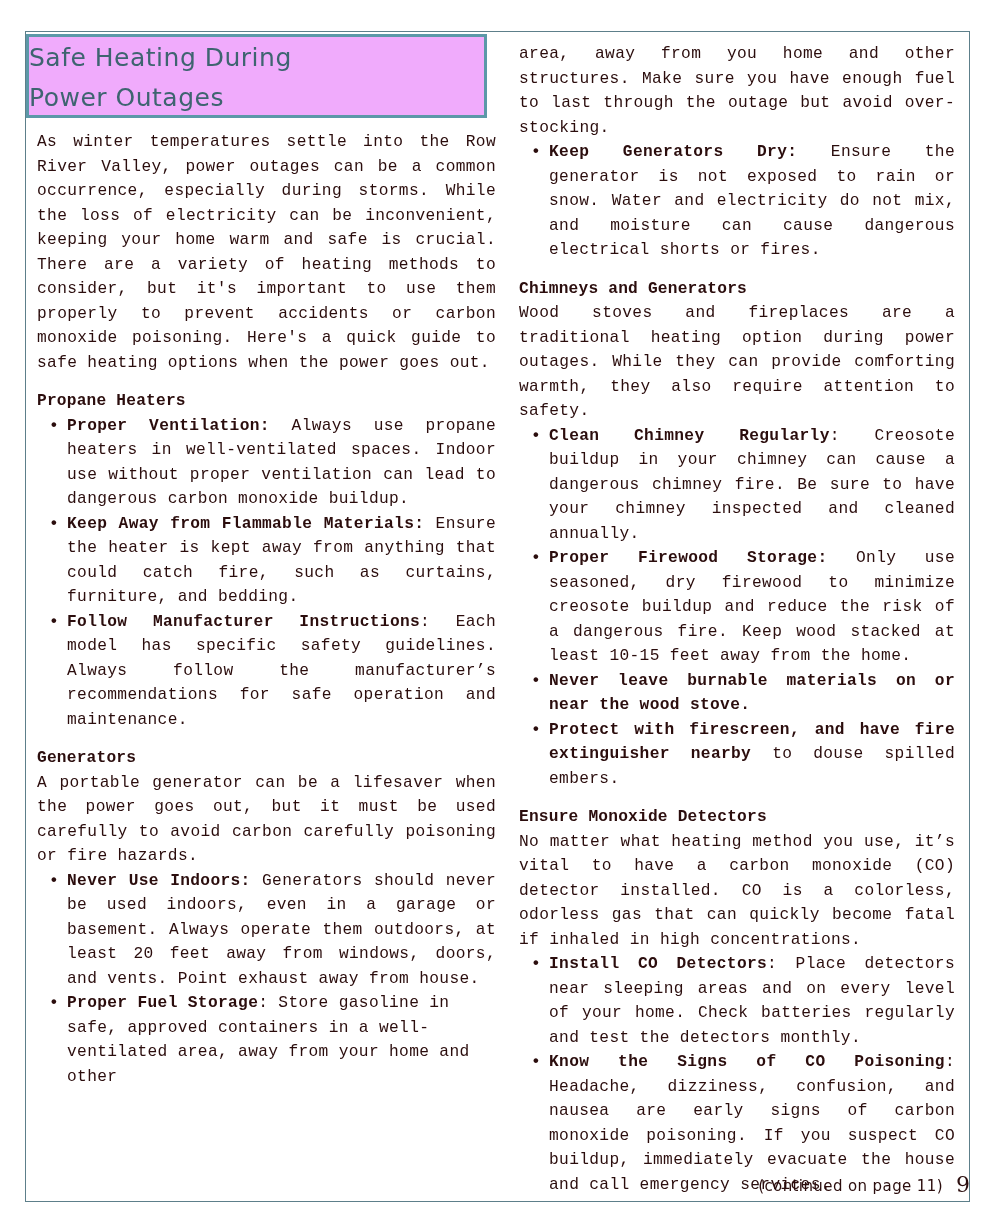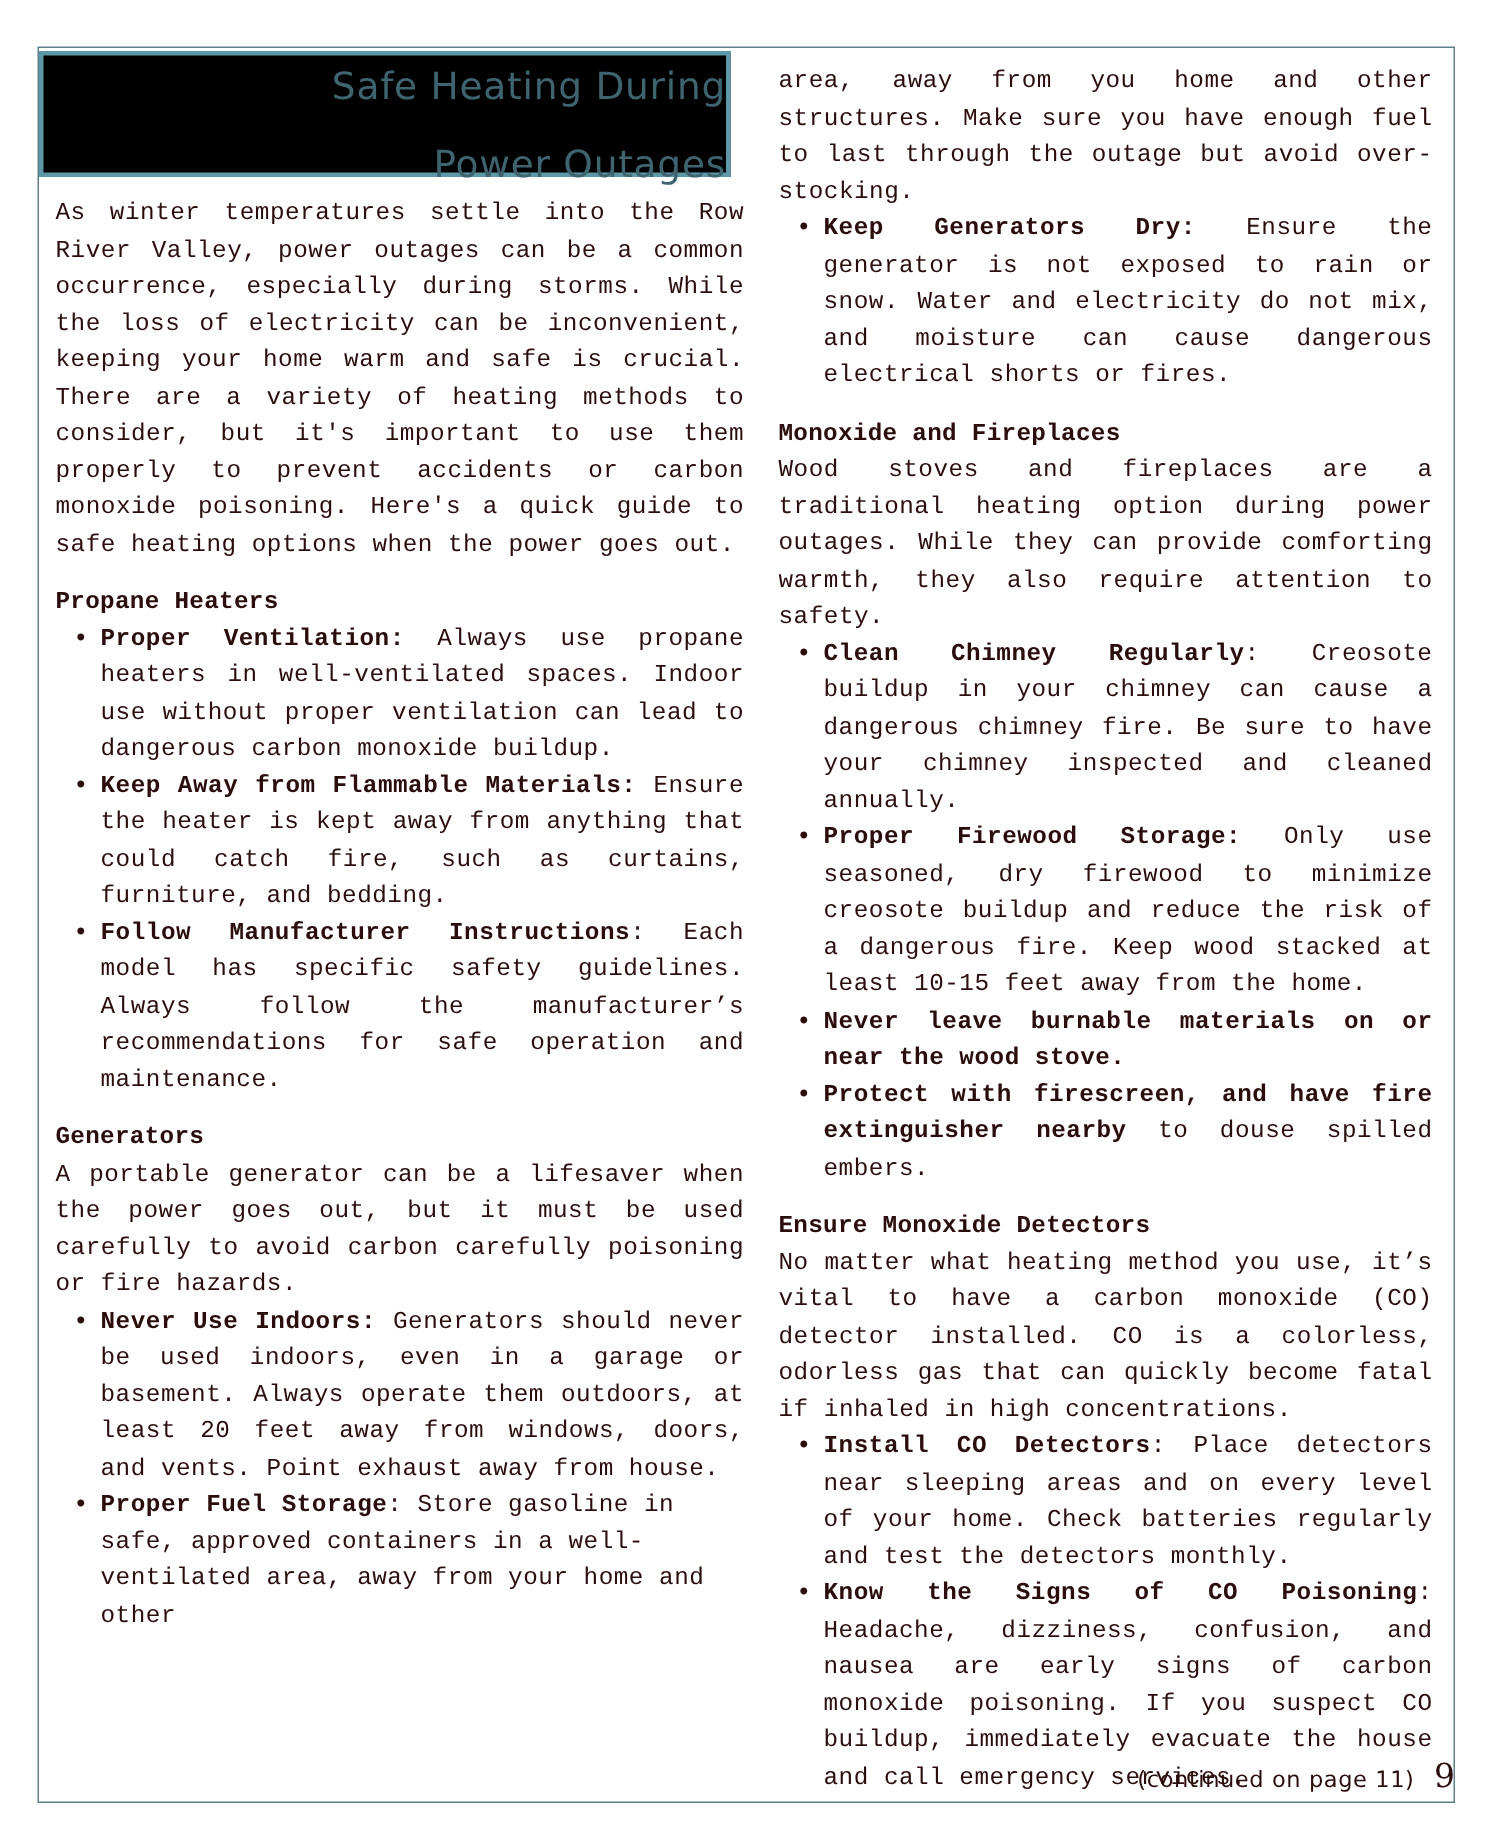--- a/index.html
+++ b/index.html
@@ -1,22 +1,22 @@
 <!DOCTYPE html>
 <html><head>
 <meta charset="utf-8">
 <style>
   html, body { margin: 0; padding: 0; background: #ffffff; }
   body { width: 1000px; height: 1214px; position: relative; overflow: hidden;
          font-family: "DejaVu Sans", sans-serif; color: #2b0d0d; }
   .frame { position: absolute; left: 25px; top: 31px; width: 945px; height: 1171px;
            border: 1.5px solid #5d7f8a; box-sizing: border-box; }
   .title-box { position: absolute; left: 26px; top: 34px; width: 461px; height: 84px;
-               background: #000000; border: 3px solid #5c98a8; box-sizing: border-box;
-               text-align: right; }
+               background: #f0abfc; border: 3px solid #5c98a8; box-sizing: border-box;
+               text-align: left; }
   .title-box .t { font-family: "DejaVu Sans", sans-serif; font-size: 25px; color: #3e6470;
                   line-height: 36px; letter-spacing: 0.5px; margin-top: 3px; }
   .col { position: absolute; font-size: 16.2px; line-height: 24.5px; text-align: justify;
          letter-spacing: 0.35px; font-family: Liberation Mono, monospace; }
   .col-left { left: 37px; top: 130px; width: 459px; }
   .col-right { left: 519px; top: 42px; width: 436px; }
   p { margin: 0; }
   h3 { margin: 0; font-size: 16.2px; font-weight: bold; line-height: 24.5px; letter-spacing: 0.2px; }
   .gap { height: 14px; }
   ul { margin: 0; padding: 0 0 0 30px; list-style: none; }
@@ -27,21 +27,21 @@
   .pagenum { position: absolute; left: 956px; top: 1172px; font-family: "DejaVu Serif", serif;
              font-size: 22px; color: #2b0d0d; }
 </style>
 </head>
 <body>
 
 <div class="frame"></div>
 
 <div class="title-box">
   <div class="t">Safe Heating During</div>
-  <div class="t" style="margin-top:16px">Power Outages</div>
+  <div class="t" style="margin-top:4px">Power Outages</div>
 </div>
 
 <div class="col col-left">
   <p>As winter temperatures settle into the Row River Valley, power outages can be a common occurrence, especially during storms. While the loss of electricity can be inconvenient, keeping your home warm and safe is crucial. There are a variety of heating methods to consider, but it's important to use them properly to prevent accidents or carbon monoxide poisoning. Here's a quick guide to safe heating options when the power goes out.</p>
   <div class="gap"></div>
 
   <h3>Propane Heaters</h3>
   <ul>
     <li><span class="bullet">•</span><b>Proper Ventilation:</b><span> Always use propane heaters in well-ventilated spaces. Indoor use without proper ventilation can lead to dangerous carbon monoxide buildup.</span></li>
     <li><span class="bullet">•</span><b>Keep Away from Flammable Materials:</b><span> Ensure the heater is kept away from anything that could catch fire, such as curtains, furniture, and bedding.</span></li>
@@ -57,21 +57,21 @@
   </ul>
 </div>
 
 <div class="col col-right">
   <p> area, away from you home and other structures. Make sure you have enough fuel to last through the outage but avoid over-stocking.</p>
   <ul>
     <li><span class="bullet">•</span><b>Keep Generators Dry:</b><span> Ensure the generator is not exposed to rain or snow. Water and electricity do not mix, and moisture can cause dangerous electrical shorts or fires.</span></li>
   </ul>
   <div class="gap"></div>
 
-  <h3>Monoxide and Fireplaces</h3>
+  <h3>Chimneys and Generators</h3>
   <p>Wood stoves and fireplaces are a traditional heating option during power outages. While they can provide comforting warmth, they also require attention to safety.</p>
   <ul>
     <li><span class="bullet">•</span><b>Clean Chimney Regularly</b><span>: Creosote buildup in your chimney can cause a dangerous chimney fire. Be sure to have your chimney inspected and cleaned annually.</span></li>
     <li><span class="bullet">•</span><b>Proper Firewood Storage:</b><span> Only use seasoned, dry firewood to minimize creosote buildup and reduce the risk of a dangerous fire. Keep wood stacked at least 10-15 feet away from the home.</span></li>
     <li><span class="bullet">•</span><b>Never leave burnable materials on or near the wood stove.</b><span></span></li>
     <li><span class="bullet">•</span><b>Protect with firescreen, and have fire extinguisher nearby</b><span> to douse spilled embers.</span></li>
   </ul>
   <div class="gap"></div>
 
   <h3>Ensure Monoxide Detectors</h3>

